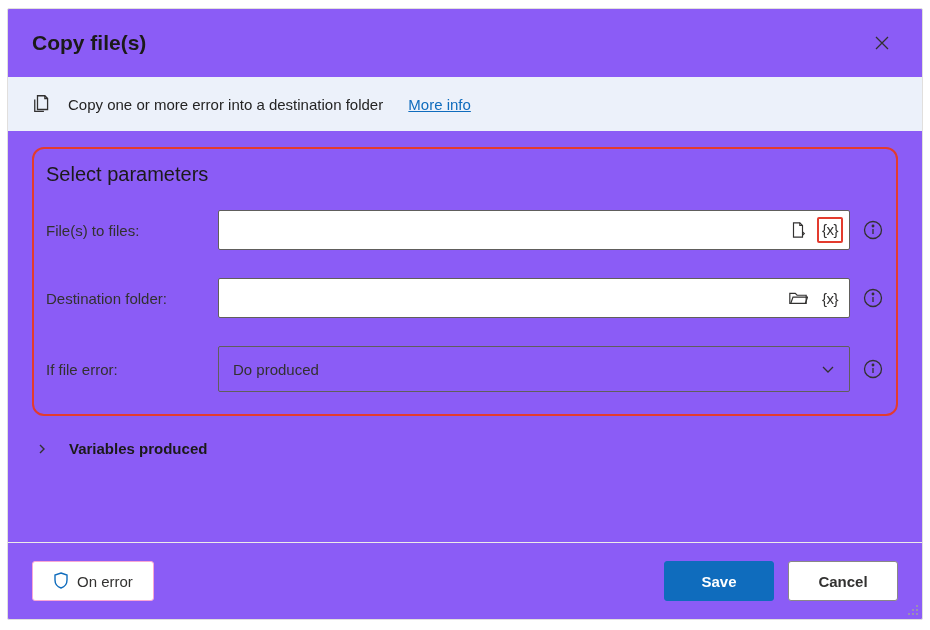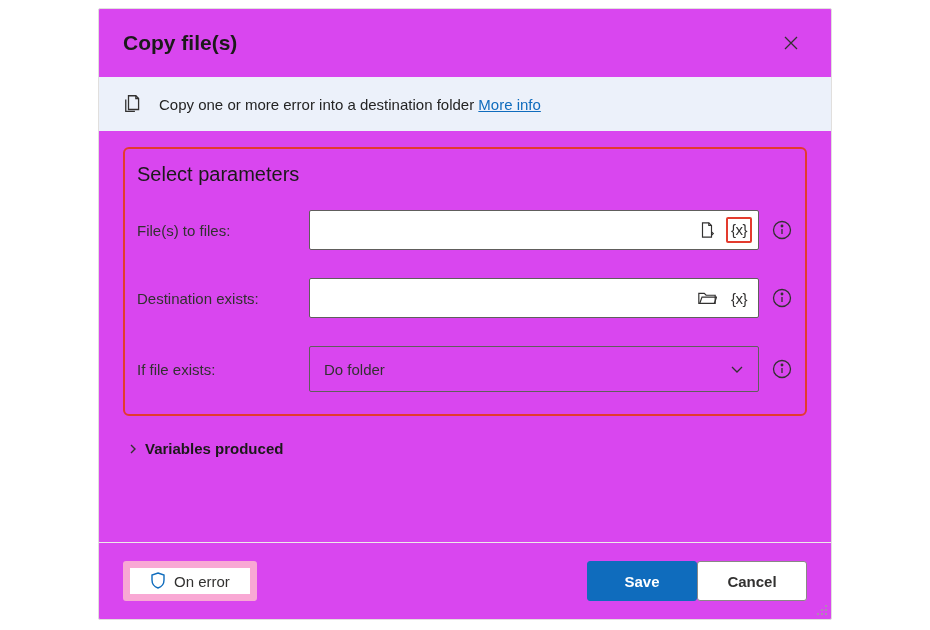--- a/index.html
+++ b/index.html
@@ -5,25 +5,25 @@
     * { box-sizing: border-box; margin: 0; padding: 0; }
     body {
       font-family: "Segoe UI", -apple-system, sans-serif;
       font-size: 14px;
       color: #323130;
       background: #fff;
       width: 930px;
       height: 630px;
     }
     .dialog {
-      width: 734px;
+      width: 916px;
       margin: 8px auto 0;
       border: 1px solid #e1dfdd;
       border-radius: 2px;
-      background: #d946ef;
+      background: #8b5cf6;
       display: flex;
       flex-direction: column;
       height: 612px;
       position: relative;
     }
     .header {
       display: flex;
       align-items: center;
       justify-content: space-between;
       padding: 18px 24px 18px 24px;
@@ -41,29 +41,29 @@
     }
     .info-bar {
       background: #ecf1fa;
       padding: 16px 24px;
       display:flex;
       align-items:center;
       gap: 14px;
       color:#323130;
       font-size:15px;
     }
-    .info-text a { color:#0f6cbd; text-decoration:underline; }
+    .info-text a { color:#0f6cbd; text-decoration:underline;margin-left:21px; }
     .info-text { color:#242424; }
     .content {
       padding: 16px 24px 0;
       flex:1;
     }
     .highlight-block {
       border: 2px solid #e33b2e;
-      border-radius: 6px;
+      border-radius: 12px;
       padding: 14px 12px 22px;
       margin-bottom: 18px;
     }
     .section-title {
       font-size: 20px;
       font-weight: 400;
       color:#1b1a19;
       margin-bottom: 24px;
     }
     .row {
@@ -132,21 +132,21 @@
       display:flex;
       align-items:center;
       justify-content:space-between;
       padding: 0 14px;
       cursor:pointer;
       font-size:15px;
     }
     .vars-row {
       display:flex;
       align-items:center;
-      gap: 6px;
+      gap: 21px;
       padding: 6px 4px 0;
     }
     .chevron-right { color:#323130; }
     .vars-label { font-weight:600; font-size:15px; color:#1b1a19; }
     .var-pill {
       background:#e0edff;
       color:#1462cf;
       padding: 4px 12px;
       border-radius: 12px;
       font-size:14px;
@@ -164,38 +164,38 @@
       border-radius:3px;
       font-size:15px;
       display:flex;
       align-items:center;
       justify-content:center;
       cursor:pointer;
       gap:8px;
     }
     .btn-outline {
       background:#fff;
-      border:7px solid #f9a8d4;
+      border:1px solid #f9a8d4;
       color:#323130;
     }
     .btn-primary {
       background:#0f6cbd;
       border:1px solid #0f6cbd;
       color:#fff;
       min-width:110px;
       font-weight:600;
     }
     .btn-secondary {
       background:#fff;
       border:1px solid #8a8886;
       color:#323130;
       min-width:110px;
       font-weight:bold;
     }
-    .footer-right { display:flex; }
+    .footer-right { display:flex; gap:14px; }
     .resize-grip {
       position:absolute;
       right:3px; bottom:3px;
       width:12px;height:12px;
       color:#a19f9d;
     }
   </style>
 </head>
 <body>
 
@@ -244,21 +244,21 @@
         <span class="info-circle">
           <svg width="20" height="20" viewBox="0 0 20 20" fill="none" stroke="#323130" stroke-width="1.3">
               <circle cx="10" cy="10" r="8.5"></circle>
               <circle cx="10" cy="6" r="0.8" fill="#323130"></circle>
               <path d="M10 9 v5"></path>
             </svg>
         </span>
       </div>
 
       <div class="row">
-        <div class="row-label">Destination exists:</div>
+        <div class="row-label">Destination folder:</div>
         <div class="field">
           <input type="text" value="" style="">
           <div class="field-icons">
             <span class="icon-btn">
               <svg width="20" height="18" viewBox="0 0 22 18" fill="none" stroke="#323130" stroke-width="1.3">
                 <path d="M2 4 h6 l2 2 h10 v9 h-18 z"></path>
                 <path d="M3 15 l2.5 -7 h16 l-2.5 7"></path>
               </svg>
             </span>
             <span class="icon-btn var-btn">{x}</span>
@@ -267,23 +267,23 @@
         <span class="info-circle">
           <svg width="20" height="20" viewBox="0 0 20 20" fill="none" stroke="#323130" stroke-width="1.3">
               <circle cx="10" cy="10" r="8.5"></circle>
               <circle cx="10" cy="6" r="0.8" fill="#323130"></circle>
               <path d="M10 9 v5"></path>
             </svg>
         </span>
       </div>
 
       <div class="row">
-        <div class="row-label">If file exists:</div>
+        <div class="row-label">If file error:</div>
         <div class="select-field">
-          <span>Do folder</span>
+          <span>Do produced</span>
           <svg width="14" height="14" viewBox="0 0 14 14" fill="none" stroke="#323130" stroke-width="1.3">
               <path d="M2 5 l5 5 l5 -5"></path>
             </svg>
         </div>
         <span class="info-circle">
           <svg width="20" height="20" viewBox="0 0 20 20" fill="none" stroke="#323130" stroke-width="1.3">
               <circle cx="10" cy="10" r="8.5"></circle>
               <circle cx="10" cy="6" r="0.8" fill="#323130"></circle>
               <path d="M10 9 v5"></path>
             </svg>

